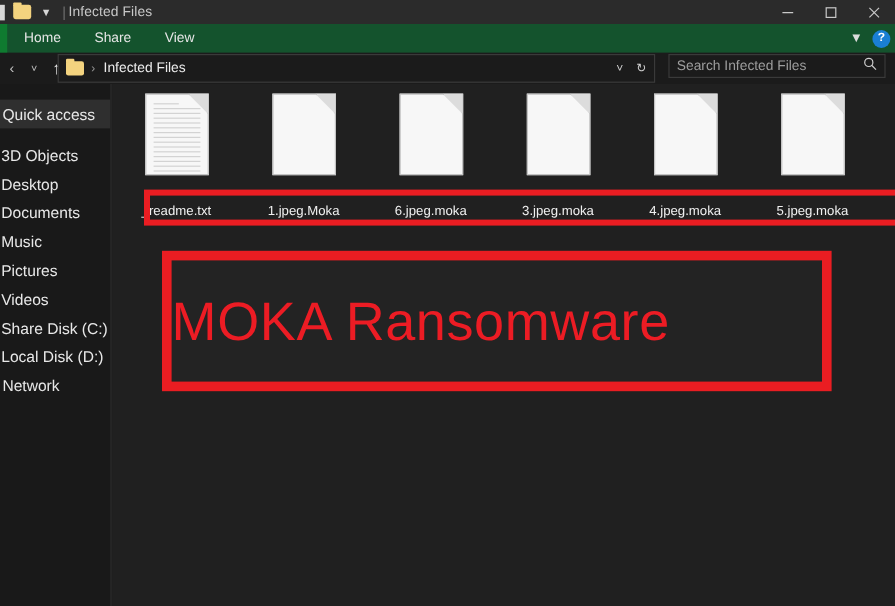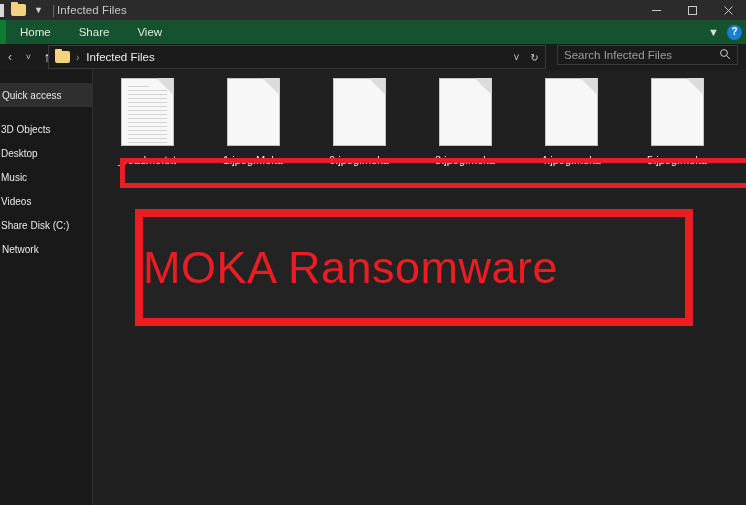--- a/index.html
+++ b/index.html
@@ -235,21 +235,21 @@
     border-right: 1px solid #2e2e2e;
     padding-top: 13px;
     overflow: hidden;
   }
   .nav-item {
     height: 24px;
     display: flex;
     align-items: center;
     padding-left: 2px;
     color: #e8e8e8;
-    font-size: 10px;
+    font-size: 13px;
     white-space: nowrap;
   }
   .nav-item.selected { background: #2f2f2f; }
   .nav-item.indent { padding-left: 1px; }
   .nav-gap { height: 10px; }
 
   .content {
     position: absolute;
     top: 70px; left: 94px;
     width: 652px; height: 435px;
@@ -261,20 +261,21 @@
   .filerow {
     position: absolute;
     top: 8px; left: 0;
     display: flex;
   }
   .fileitem {
     width: 106px;
     display: flex;
     flex-direction: column;
     align-items: center;
+    gap: 16px;
   }
   .page-icon {
     position: relative;
     width: 53px; height: 68px;
     background: #f7f7f7;
     border: 1px solid #c4c4c4;
   }
   .page-icon .fold {
     position: absolute;
     top: -1px; right: -1px;
@@ -409,27 +410,36 @@
         <span>Quick access</span>
       </div>
       <div class="nav-gap"></div>
       <div class="nav-item indent">
         <span>3D Objects</span>
       </div>
       <div class="nav-item indent">
         <span>Desktop</span>
       </div>
       <div class="nav-item indent">
+        <span>Documents</span>
+      </div>
+      <div class="nav-item indent">
         <span>Music</span>
       </div>
       <div class="nav-item indent">
+        <span>Pictures</span>
+      </div>
+      <div class="nav-item indent">
         <span>Videos</span>
       </div>
       <div class="nav-item indent">
         <span>Share Disk (C:)</span>
+      </div>
+      <div class="nav-item indent">
+        <span>Local Disk (D:)</span>
       </div>
       <div class="nav-item">
         <span>Network</span>
       </div>
     </div>
 
   <div class="content">
     <div class="filerow">
         <div class="fileitem">
           <div class="page-icon">

